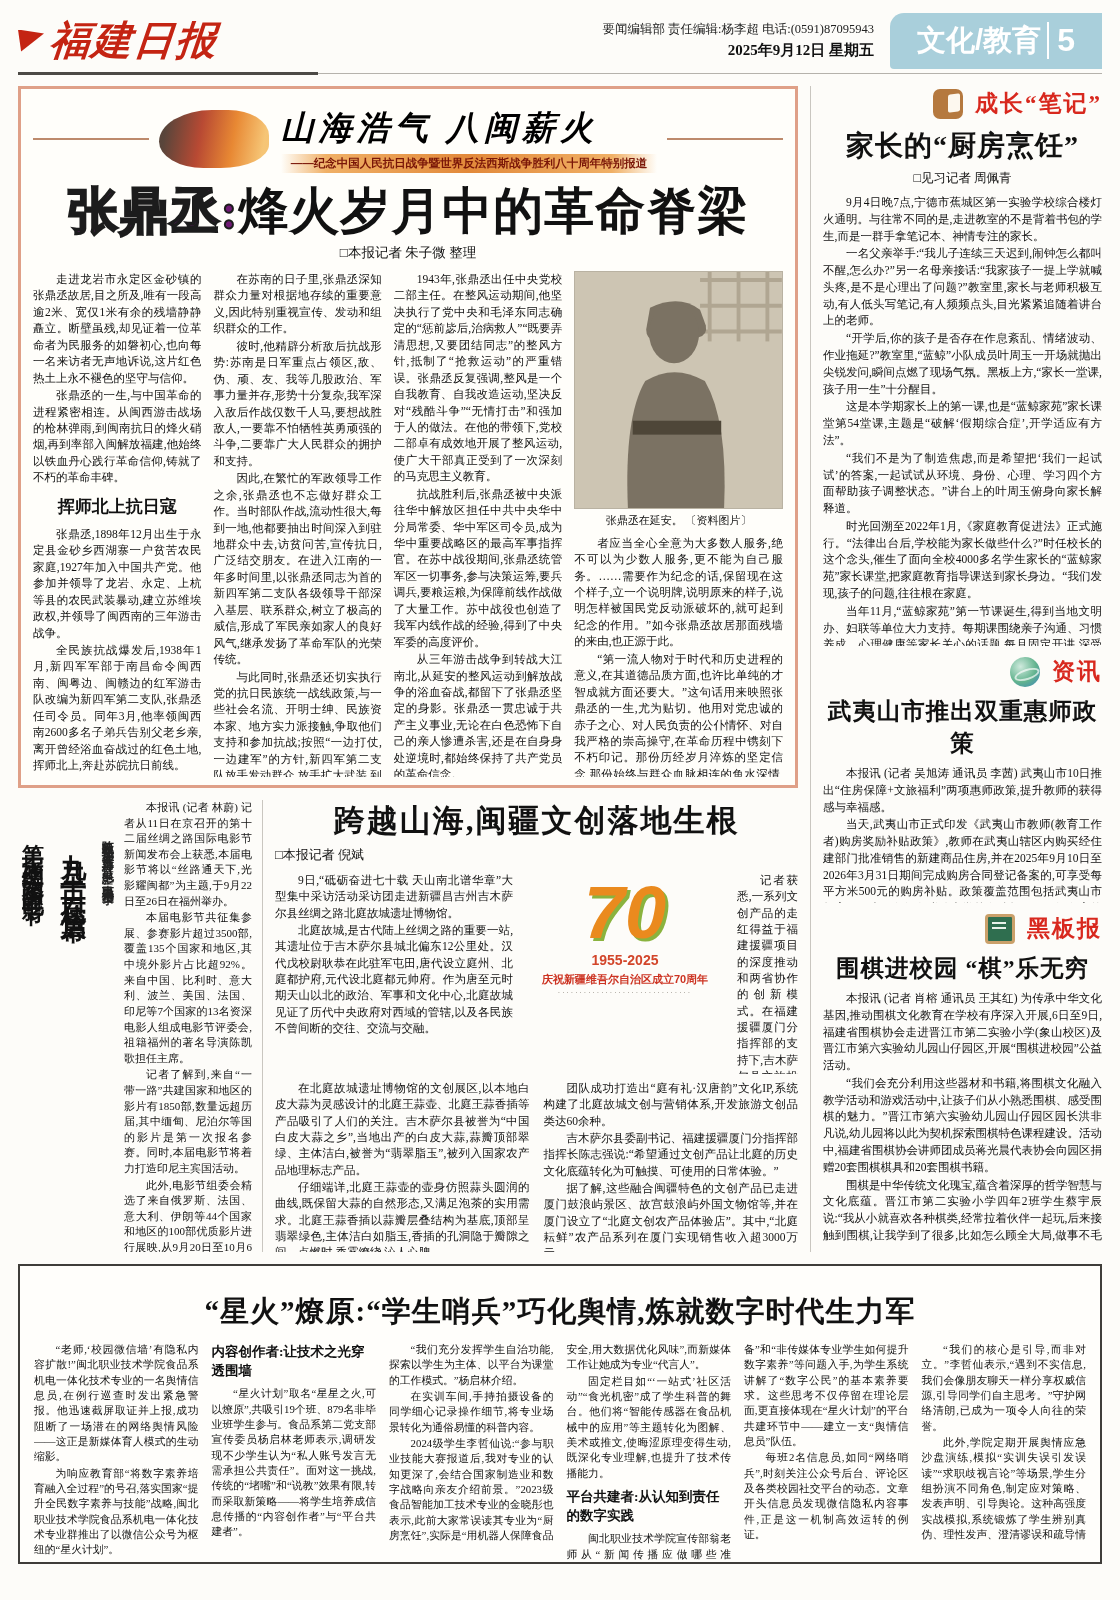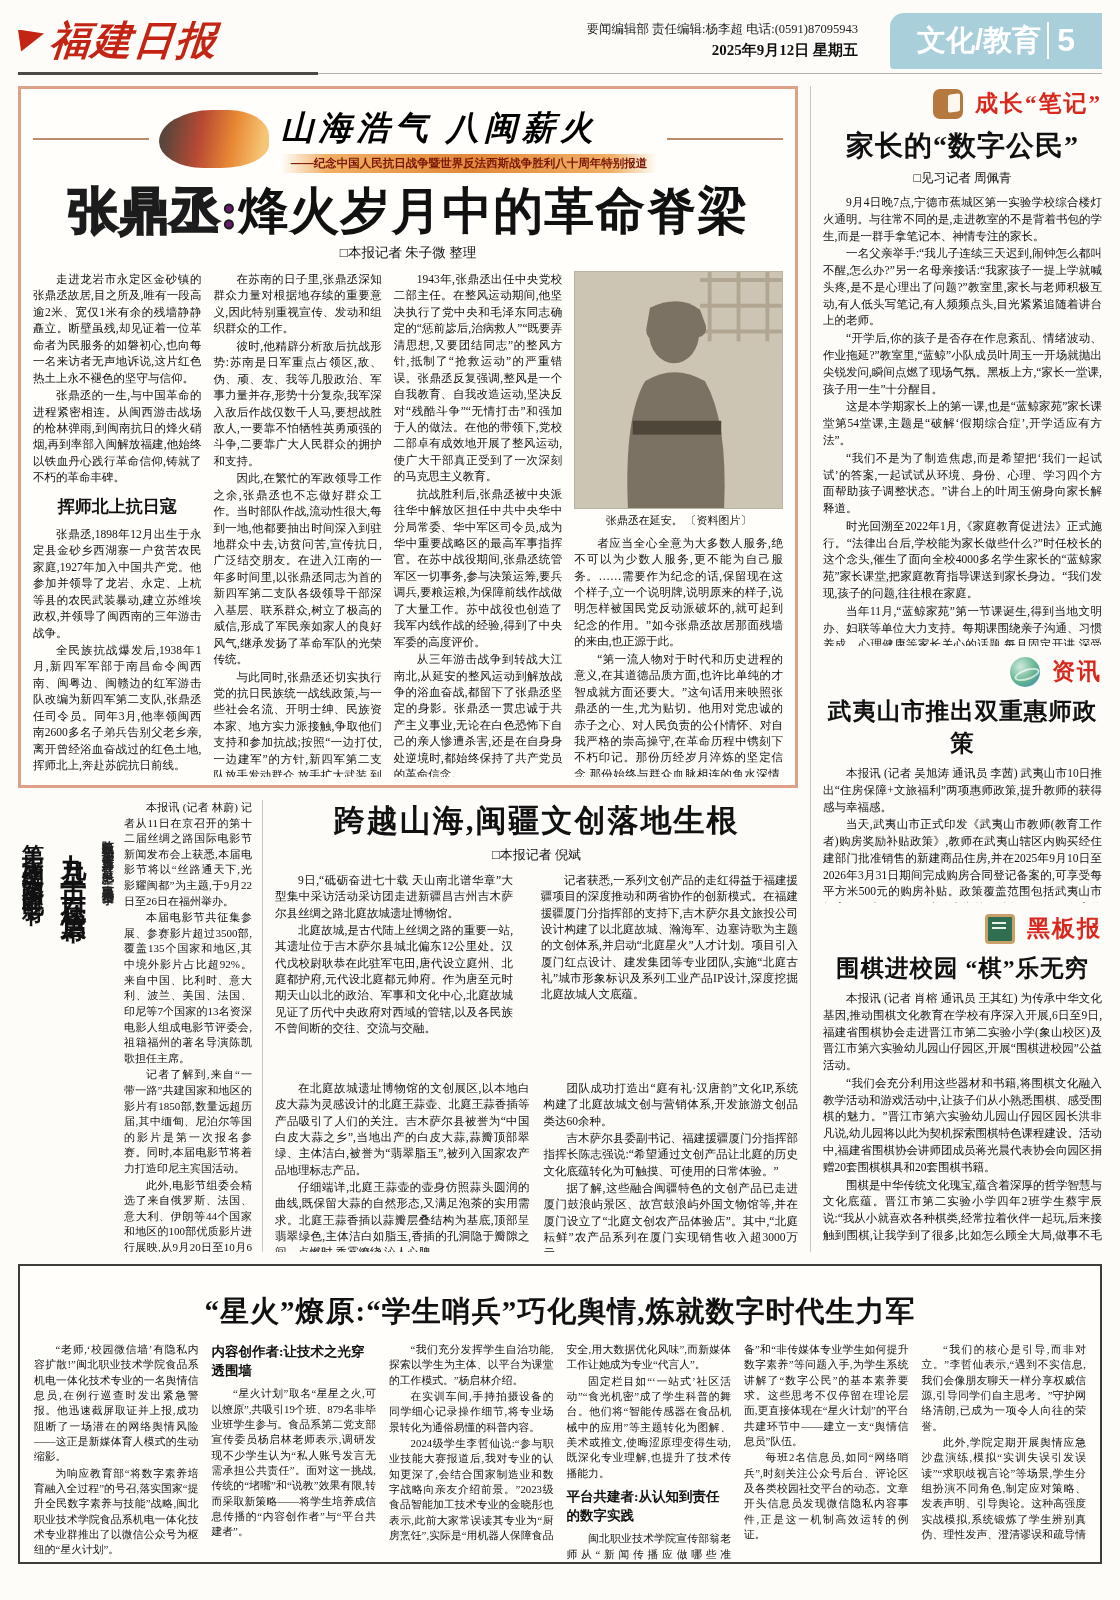--- a/index.html
+++ b/index.html
@@ -6,21 +6,21 @@
   html,body { width:1120px; background:#efede8; }
   body { font-family:"Liberation Serif", serif; color:#111; }
   .page { position:relative; width:1120px; height:1600px; background:#fdfcf9; padding:8px 18px; overflow:hidden; }
 
   
   .masthead { position:relative; height:66px; display:flex; align-items:center; border-bottom:1px solid #b5b2ac; }
   .mast-dark-rule { position:absolute; left:0; bottom:-2px; width:300px; height:3px; background:#4c4a46; }
   .paper-logo { display:flex; align-items:center; gap:6px; }
   .logo-flag { width:26px; height:22px; background:#c42413; clip-path:polygon(0 0, 100% 18%, 12% 100%); }
   .logo-text { font-size:40px; font-weight:bold; color:#c42413; font-style:italic; transform:skewX(-5deg); letter-spacing:2px; }
-  .edit-info { margin-left:auto; margin-right:32px; text-align:right; line-height:1.5; }
+  .edit-info { margin-left:auto; margin-right:16px; text-align:right; line-height:1.5; }
   .edit-line1 { font-size:12.5px; color:#222; }
   .edit-line2 { font-size:15px; color:#111; font-weight:bold; }
   .section-badge { width:212px; height:56px; background:#a9cfdb; border-radius:14px 0 0 4px; display:flex; align-items:center; justify-content:center; gap:6px; color:#fff; font-family:"Liberation Sans", sans-serif; }
   .section-label { font-size:29px; font-weight:bold; }
   .page-num { font-size:32px; font-weight:bold; border-left:2px solid #fff; padding-left:8px; }
 
   
   .main-grid { display:flex; gap:12px; margin-top:12px; }
   .left-main { flex:1; min-width:0; }
   .right-col { width:292px; border-left:1px solid #c9c6c0; padding-left:12px; }
@@ -48,21 +48,21 @@
   
   .mid-row { display:flex; gap:12px; margin-top:12px; height:452px; overflow:hidden; }
   .film { width:245px; display:flex; gap:8px; border-right:1px solid #c9c6c0; padding-right:10px; }
   .vtext { writing-mode:vertical-rl; font-weight:bold; height:100%; }
   .v1 { font-size:22px; letter-spacing:5px; padding-top:26px; }
   .v2 { font-size:26px; letter-spacing:7px; padding-top:34px; }
   .v3 { font-size:12px; letter-spacing:2px; color:#222; padding-top:30px; display:flex; gap:4px; }
   .film-body { flex:1; min-width:0; font-size:11px; line-height:1.42; text-align:justify; overflow:hidden; }
   .culture { flex:1; min-width:0; display:flex; flex-direction:column; overflow:hidden; }
   .cult-headline { text-align:center; font-size:31px; font-weight:bold; letter-spacing:2px; }
-  .cult-byline { text-align:center; font-size:13px; margin:4px 0 8px; }
+  .cult-byline { text-align:left; font-size:13px; margin:4px 0 8px; }
   .cult-top { display:flex; gap:28px; height:202px; overflow:hidden; }
   .cult-col { width:238px; font-size:11.5px; line-height:1.42; text-align:justify; overflow:hidden; }
   .cult-colr { flex:1; min-width:0; }
   .logo70 { width:168px; text-align:center; padding-top:4px; font-family:"Liberation Sans", sans-serif; }
   .logo70-num { font-size:74px; font-weight:bold; font-style:italic; line-height:1; color:#ea8a1e; text-shadow:3px 3px 0 #8ab33e; }
   .logo70-years { color:#d2452a; font-weight:bold; font-size:14px; margin-top:2px; }
   .logo70-cap { color:#cc3322; font-weight:bold; font-size:11px; margin-top:4px; }
   .logo70-uy { color:#9a968e; font-size:7px; letter-spacing:2px; margin-top:2px; }
   .cult-bottom { margin-top:6px; column-count:2; column-gap:14px; font-size:11.5px; line-height:1.42; text-align:justify; flex:1; overflow:hidden; }
 
@@ -196,41 +196,47 @@
             </div>
         </div>
         <div class="culture">
           <div class="cult-headline">跨越山海,闽疆文创落地生根</div>
           <div class="cult-byline">□本报记者 倪斌</div>
           <div class="cult-top">
             <div class="cult-col">
                 <p class="para">9日,“砥砺奋进七十载 天山南北谱华章”大型集中采访活动采访团走进新疆昌吉州吉木萨尔县丝绸之路北庭故城遗址博物馆。</p>
                 <p class="para">北庭故城,是古代陆上丝绸之路的重要一站,其遗址位于吉木萨尔县城北偏东12公里处。汉代戊校尉耿恭在此驻军屯田,唐代设立庭州、北庭都护府,元代设北庭都元帅府。作为唐至元时期天山以北的政治、军事和文化中心,北庭故城见证了历代中央政府对西域的管辖,以及各民族不曾间断的交往、交流与交融。</p>
               </div>
+            <div class="logo70">
+              <div class="logo70-num">70</div>
+              <div class="logo70-years">1955-2025</div>
+              <div class="logo70-cap">庆祝新疆维吾尔自治区成立70周年</div>
+              <div class="logo70-uy">·······························</div>
+            </div>
             <div class="cult-col cult-colr">
                 <p class="para">记者获悉,一系列文创产品的走红得益于福建援疆项目的深度推动和两省协作的创新模式。在福建援疆厦门分指挥部的支持下,吉木萨尔县文旅投公司设计构建了以北庭故城、瀚海军、边塞诗歌为主题的文创体系,并启动“北庭星火”人才计划。项目引入厦门红点设计、建发集团等专业团队,实施“北庭古礼”城市形象标识及系列工业产品IP设计,深度挖掘北庭故城人文底蕴。</p>
               </div>
           </div>
           <div class="cult-bottom">
               <p class="para">在北庭故城遗址博物馆的文创展区,以本地白皮大蒜为灵感设计的北庭王蒜壶、北庭王蒜香插等产品吸引了人们的关注。吉木萨尔县被誉为“中国白皮大蒜之乡”,当地出产的白皮大蒜,蒜瓣顶部翠绿、主体洁白,被誉为“翡翠脂玉”,被列入国家农产品地理标志产品。</p>
               <p class="para">仔细端详,北庭王蒜壶的壶身仿照蒜头圆润的曲线,既保留大蒜的自然形态,又满足泡茶的实用需求。北庭王蒜香插以蒜瓣层叠结构为基底,顶部呈翡翠绿色,主体洁白如脂玉,香插的孔洞隐于瓣隙之间。点燃时,香雾缭绕,沁人心脾。</p>
               <p class="para">团队成功打造出“庭有礼·汉唐韵”文化IP,系统构建了北庭故城文创与营销体系,开发旅游文创品类达60余种。</p>
               <p class="para">吉木萨尔县委副书记、福建援疆厦门分指挥部指挥长陈志强说:“希望通过文创产品让北庭的历史文化底蕴转化为可触摸、可使用的日常体验。”</p>
               <p class="para">据了解,这些融合闽疆特色的文创产品已走进厦门鼓浪屿景区、故宫鼓浪屿外国文物馆等,并在厦门设立了“北庭文创农产品体验店”。其中,“北庭耘鲜”农产品系列在厦门实现销售收入超3000万元。</p>
             </div>
         </div>
       </div>
     </div>
 
     <div class="right-col">
       <div class="badge-row">
         <div class="badge-icon icon-notebook"></div>
         <div class="badge-text">成长“笔记”</div>
       </div>
-      <div class="rc-headline big">家长的“数字公民”</div>
+      <div class="rc-headline big">家长的“厨房烹饪”</div>
       <div class="rc-byline">□见习记者 周佩青</div>
       <div class="rc-body growth-body">
           <p class="para">9月4日晚7点,宁德市蕉城区第一实验学校综合楼灯火通明。与往常不同的是,走进教室的不是背着书包的学生,而是一群手拿笔记本、神情专注的家长。</p>
           <p class="para">一名父亲举手:“我儿子连续三天迟到,闹钟怎么都叫不醒,怎么办?”另一名母亲接话:“我家孩子一提上学就喊头疼,是不是心理出了问题?”教室里,家长与老师积极互动,有人低头写笔记,有人频频点头,目光紧紧追随着讲台上的老师。</p>
           <p class="para">“开学后,你的孩子是否存在作息紊乱、情绪波动、作业拖延?”教室里,“蓝鲸”小队成员叶周玉一开场就抛出尖锐发问,瞬间点燃了现场气氛。黑板上方,“家长一堂课,孩子用一生”十分醒目。</p>
           <p class="para">这是本学期家长上的第一课,也是“蓝鲸家苑”家长课堂第54堂课,主题是“破解‘假期综合症’,开学适应有方法”。</p>
           <p class="para">“我们不是为了制造焦虑,而是希望把‘我们一起试试’的答案,一起试试从环境、身份、心理、学习四个方面帮助孩子调整状态。”讲台上的叶周玉俯身向家长解释道。</p>
           <p class="para">时光回溯至2022年1月,《家庭教育促进法》正式施行。“法律出台后,学校能为家长做些什么?”时任校长的这个念头,催生了面向全校4000多名学生家长的“蓝鲸家苑”家长课堂,把家庭教育指导课送到家长身边。“我们发现,孩子的问题,往往根在家庭。</p>
           <p class="para">当年11月,“蓝鲸家苑”第一节课诞生,得到当地文明办、妇联等单位大力支持。每期课围绕亲子沟通、习惯养成、心理健康等家长关心的话题,每月固定开讲,深受欢迎。</p>
         </div>

